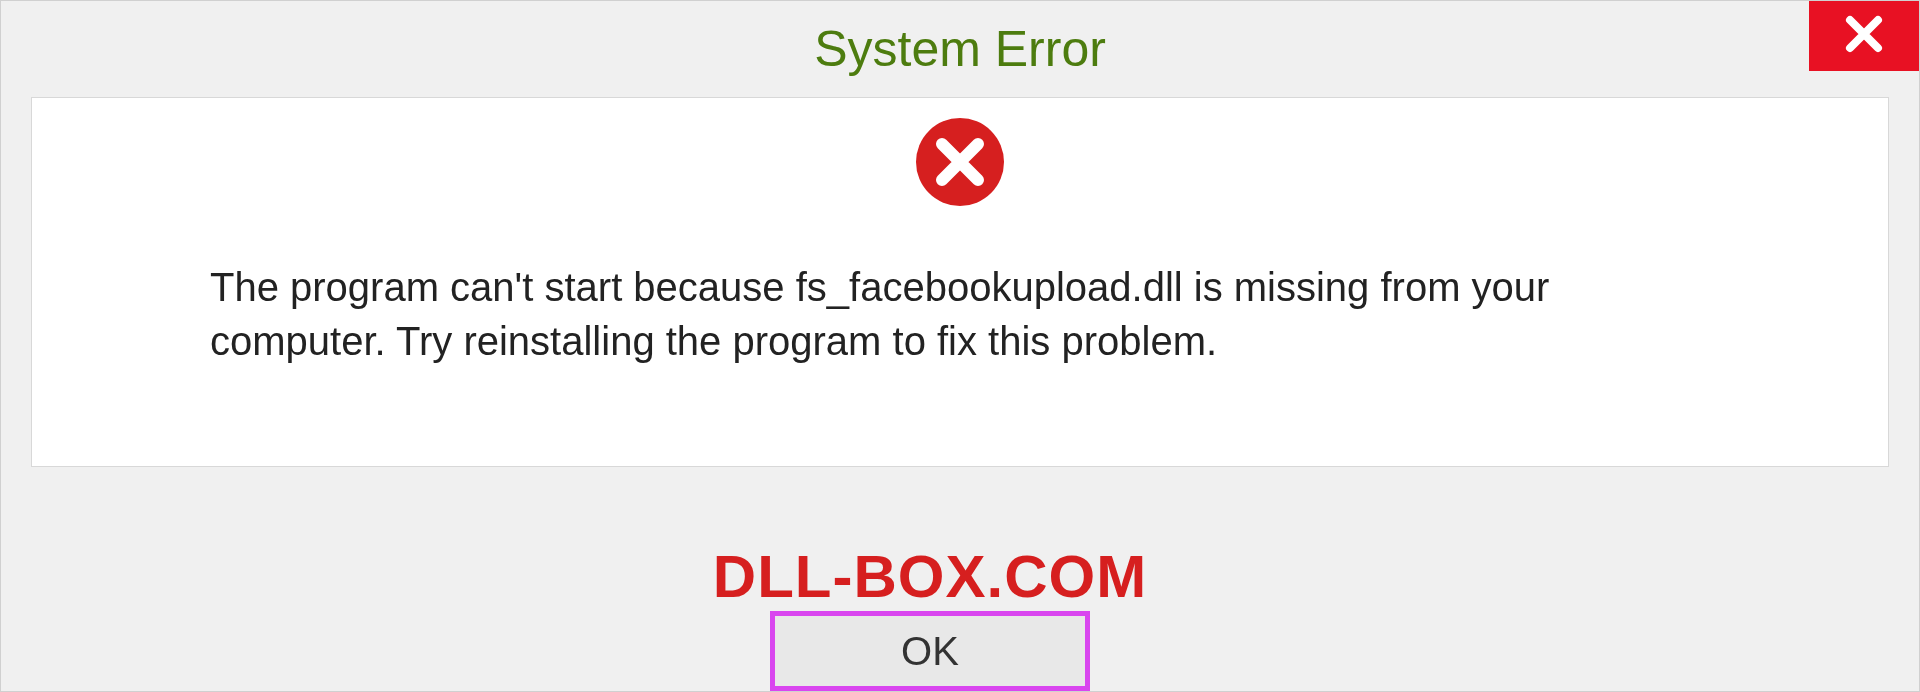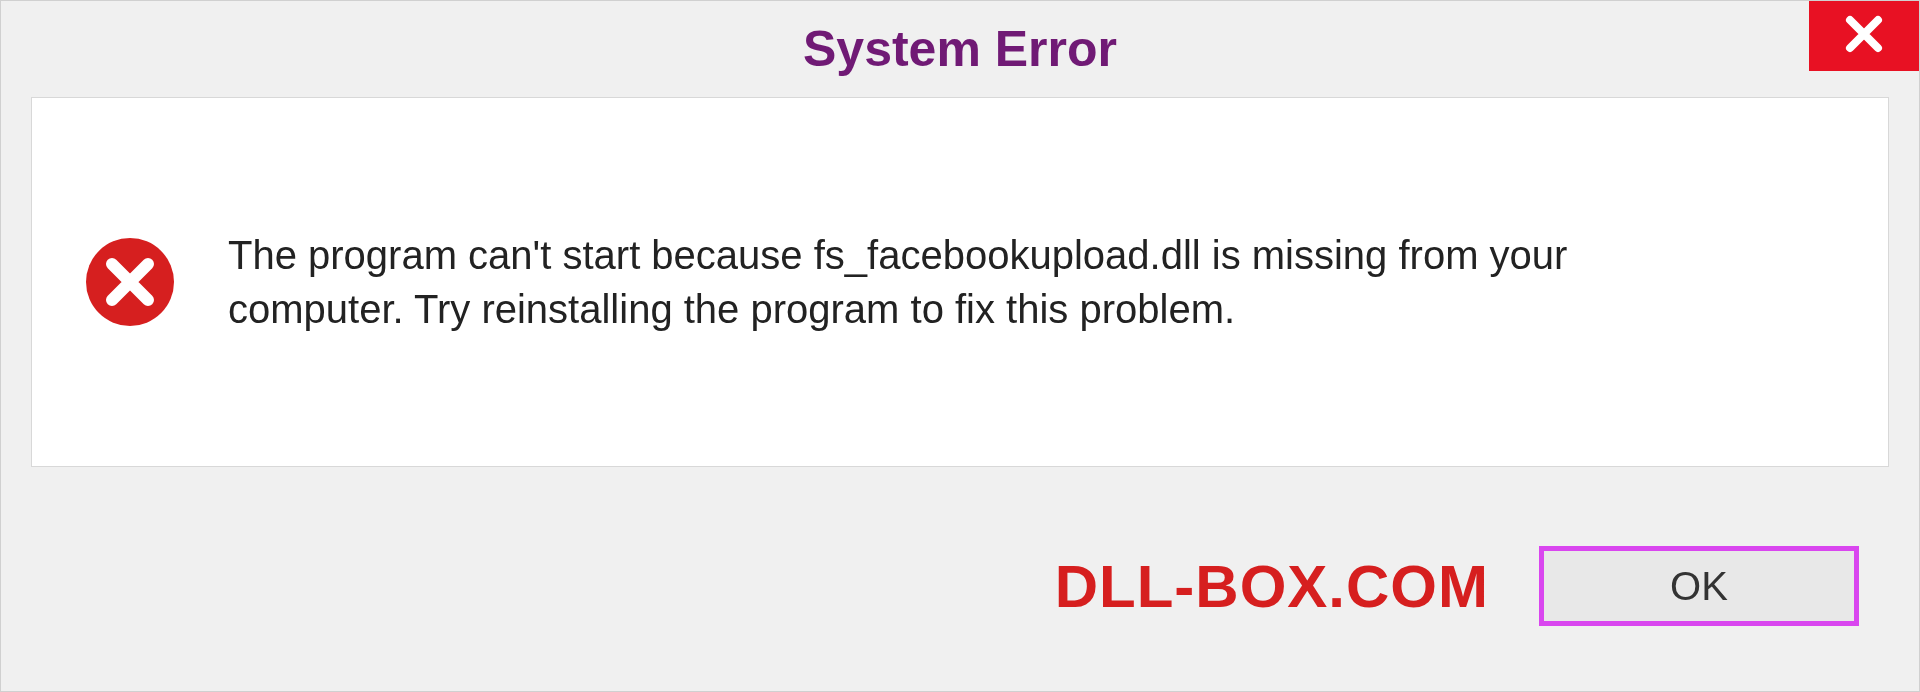--- a/index.html
+++ b/index.html
@@ -24,22 +24,22 @@
     .titlebar {
       height: 96px;
       display: flex;
       align-items: center;
       justify-content: center;
       position: relative;
       background: #f0f0f0;
     }
     .title {
       font-size: 50px;
-      font-weight: 700;
-      color: #701a75;
+      font-weight: 400;
+      color: #4d7c0f;
     }
     .close-btn {
       position: absolute;
       right: 0;
       top: 0;
       width: 110px;
       height: 70px;
       background: #e81123;
       display: flex;
       align-items: center;
@@ -52,20 +52,21 @@
     }
     .content-box {
       margin: 0 30px;
       background: #fff;
       border: 1px solid #d8d8d8;
       height: 370px;
       display: flex;
       align-items: center;
       padding: 16px 50px;
       gap: 50px;
+      flex-direction: column;
     }
     .error-icon {
       width: 96px;
       height: 96px;
       flex-shrink: 0;
     }
     .error-icon svg {
       width: 96px;
       height: 96px;
     }
@@ -78,21 +79,21 @@
     .footer {
       position: absolute;
       bottom: 0;
       left: 0;
       right: 0;
       height: 210px;
       display: flex;
       align-items: center;
       justify-content: flex-end;
       padding-right: 60px;
-      gap: 50px;
+      flex-direction: column;
     }
     .watermark {
       font-size: 60px;
       font-weight: 800;
       color: #d61f1f;
       letter-spacing: 1px;
       font-family: Arial, sans-serif;
     }
     .ok-btn {
       width: 320px;

